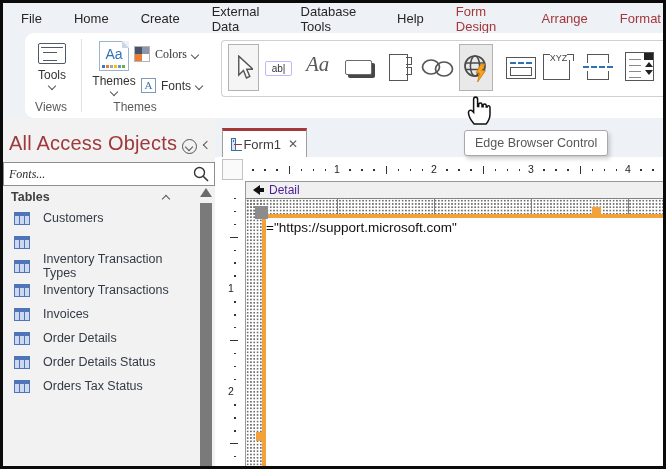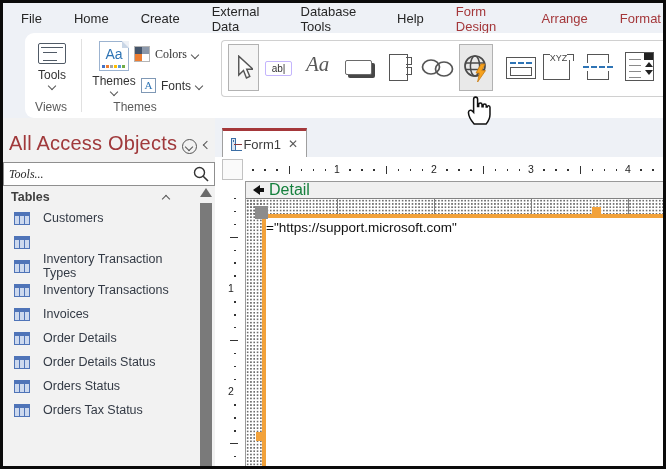--- a/index.html
+++ b/index.html
@@ -102,21 +102,21 @@
   .h-ruler .num { position:absolute; top:4px; transform:translateX(-50%); font-size:10.5px; color:#222; }
   .h-tick { position:absolute; top:10px; width:1.6px; height:2px; background:#333; }
   .h-tick.tall { top:7px; height:8px; width:1.4px; }
   .v-ruler { left:219px; top:179px; width:21px; height:287px; background:#fff; }
   .v-ruler .num { position:absolute; left:6px; transform:translateY(-50%); font-size:10.5px; color:#222; }
   .v-tick { position:absolute; left:12px; width:2px; height:1.6px; background:#333; }
   .v-tick.tall { left:8px; width:8px; height:1.4px; }
 
   .canvas { left:242px; top:178px; width:418px; height:288px; border-left:1px solid #999; border-top:1px solid #999; background:#fff; }
   .detail-bar { position:absolute; left:0; top:0; right:0; height:17px; background:#f0f0f0; border-bottom:1px solid #828282; display:flex; align-items:center; gap:5px; padding-left:7px; }
-  .detail-bar .label { font-size:16px; color:#15803d; }
+  .detail-bar .label { font-size:12px; color:#4c1d95; }
   .sec-arrow { display:flex; align-items:center; }
   .sec-arrow .head { width:0; height:0; border-top:5px solid transparent; border-bottom:5px solid transparent; border-right:7px solid #111; }
   .sec-arrow .tail { width:4px; height:4px; background:#111; }
   .dots { background-image:radial-gradient(circle, #6e6e6e 0.7px, rgba(0,0,0,0) 0.95px); background-size:3.3px 3.3px; }
   .grid-band { position:absolute; left:0; top:17px; right:0; height:16px; }
   .grid-col { position:absolute; left:0; top:17px; width:16px; bottom:0; }
   .grid-vline { position:absolute; top:17px; height:16px; width:1px; background:#7d7d7d; }
   .sel-top { position:absolute; left:16px; top:32px; right:0; height:4px; background:#f2a23b; }
   .sel-left { position:absolute; left:16px; top:32px; width:4px; bottom:0; background:#f2a23b; }
   .handle-gray { position:absolute; left:9px; top:24px; width:13px; height:13px; background:#8c8c8c; }
@@ -265,30 +265,33 @@
         </span>
     </div>
   </div>
 
   <div class="abs hand-cursor">
     <svg width="28" height="36" viewBox="0 0 26 32">
       <path d="M8.5 30 C6 27 3.2 22.5 3.2 19.2 c0-1.9 2.3-2.7 3.6-1.3 l1.2 1.3 V7 c0-2.7 3.7-2.7 3.7 0 v6.6 l1 0 v-1.6 c0-2.1 3.1-2.1 3.1 0 v1.8 l1 0 v-1 c0-1.9 2.9-1.9 2.9 0 v1.3 l0.9 0 c0.1-1.6 2.6-1.5 2.6 0.3 v6.6 c0 4.2-1.6 6.2-3.6 9 Z" fill="#ffffff" stroke="#111" stroke-width="1.4"></path>
     </svg>
   </div>
 
+  <div class="abs tooltip">
+    <span>Edge Browser Control</span>
+  </div>
 
   <div class="abs nav-pane"></div>
   <div class="abs nav-title">All Access Objects</div>
   <div class="abs circle-chev">
       <span class="chev"></span>
     </div>
   <div class="abs nav-collapse"><span class="chev left"></span></div>
 
   <div class="abs searchbox">
-    <span class="ph">Tools...</span>
+    <span class="ph">Fonts...</span>
     <svg width="18" height="18" viewBox="0 0 18 18" style="margin-right:4px;">
       <circle cx="7.5" cy="7.5" r="5" fill="none" stroke="#333" stroke-width="1.4"></circle>
       <line x1="11.2" y1="11.2" x2="16" y2="16" stroke="#333" stroke-width="1.6"></line>
     </svg>
   </div>
 
   <div class="abs group-hdr">Tables</div>
   <div class="abs" style="left:160px; top:190px;"><span class="chev up"></span></div>
   <div class="abs nav-scroll-up"></div>
   <div class="abs nav-thumb"></div>
@@ -313,24 +316,20 @@
         <span class="table-icon"></span>
         <span>Invoices</span>
       </div>
     <div class="nav-item">
         <span class="table-icon"></span>
         <span>Order Details</span>
       </div>
     <div class="nav-item">
         <span class="table-icon"></span>
         <span>Order Details Status</span>
-      </div>
-    <div class="nav-item">
-        <span class="table-icon"></span>
-        <span>Orders Status</span>
       </div>
     <div class="nav-item">
         <span class="table-icon"></span>
         <span>Orders Tax Status</span>
       </div>
   </div>
 
   <div class="abs main-area"></div>
 
   <div class="abs doc-tab">

